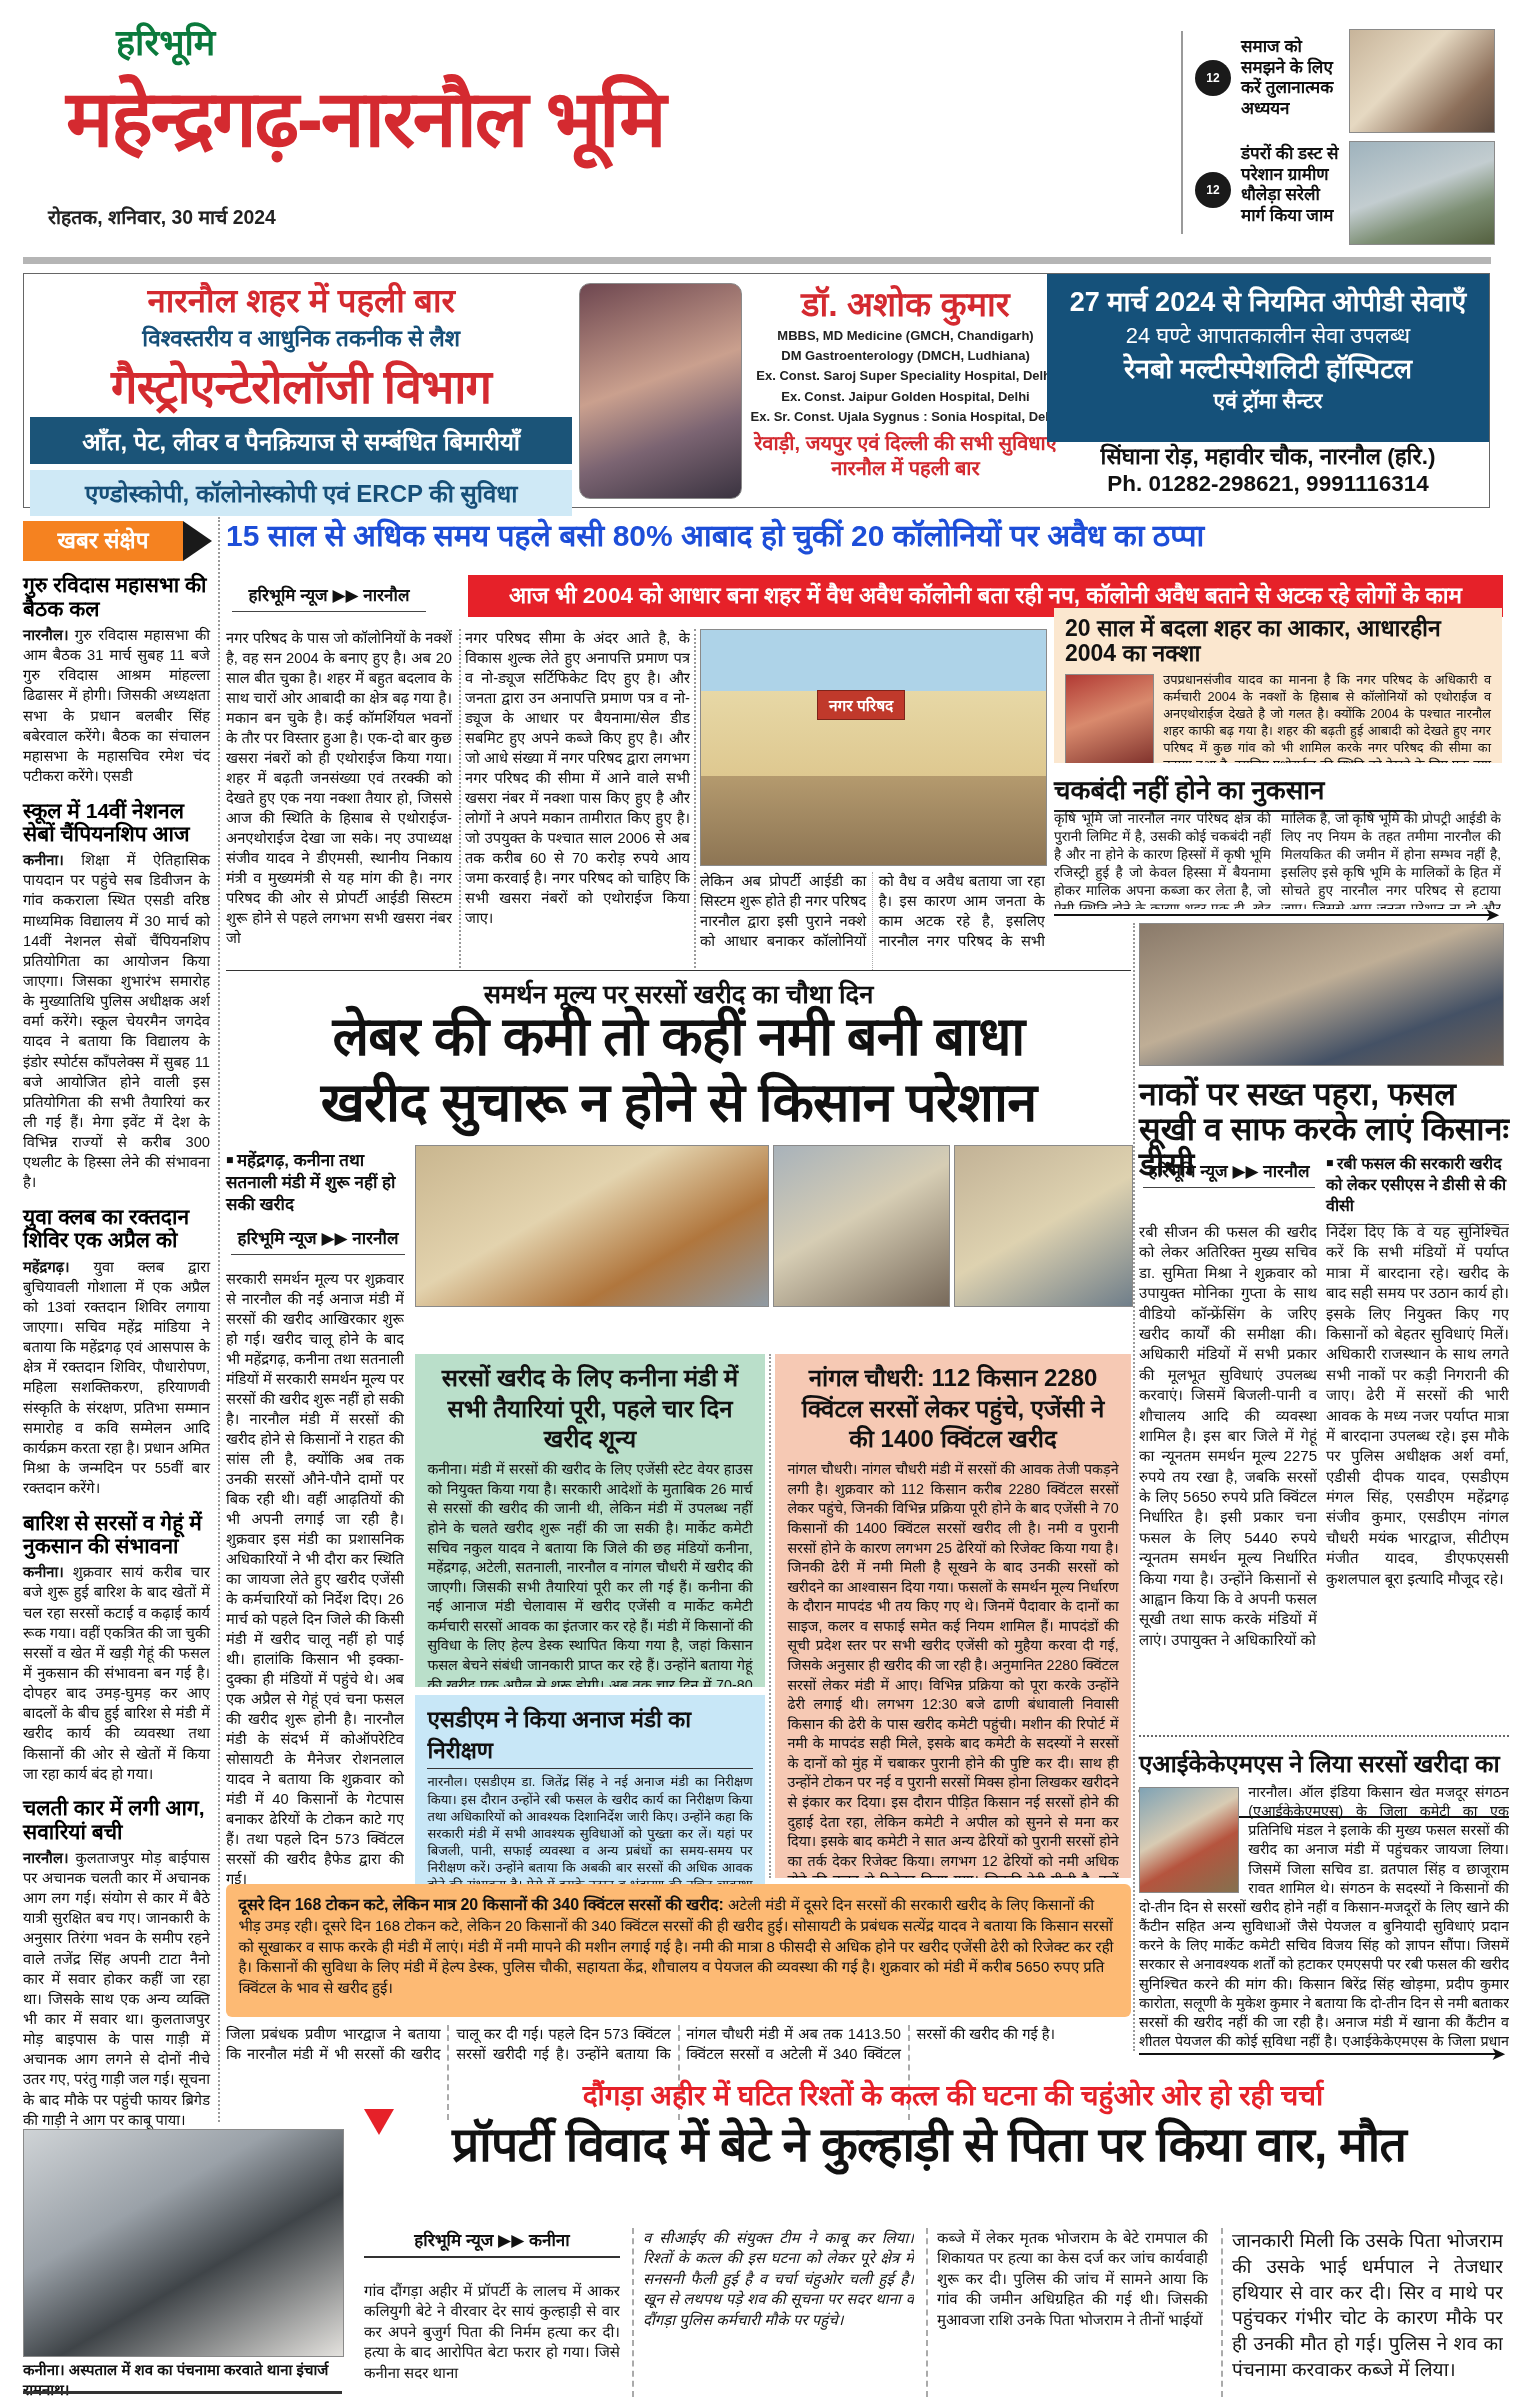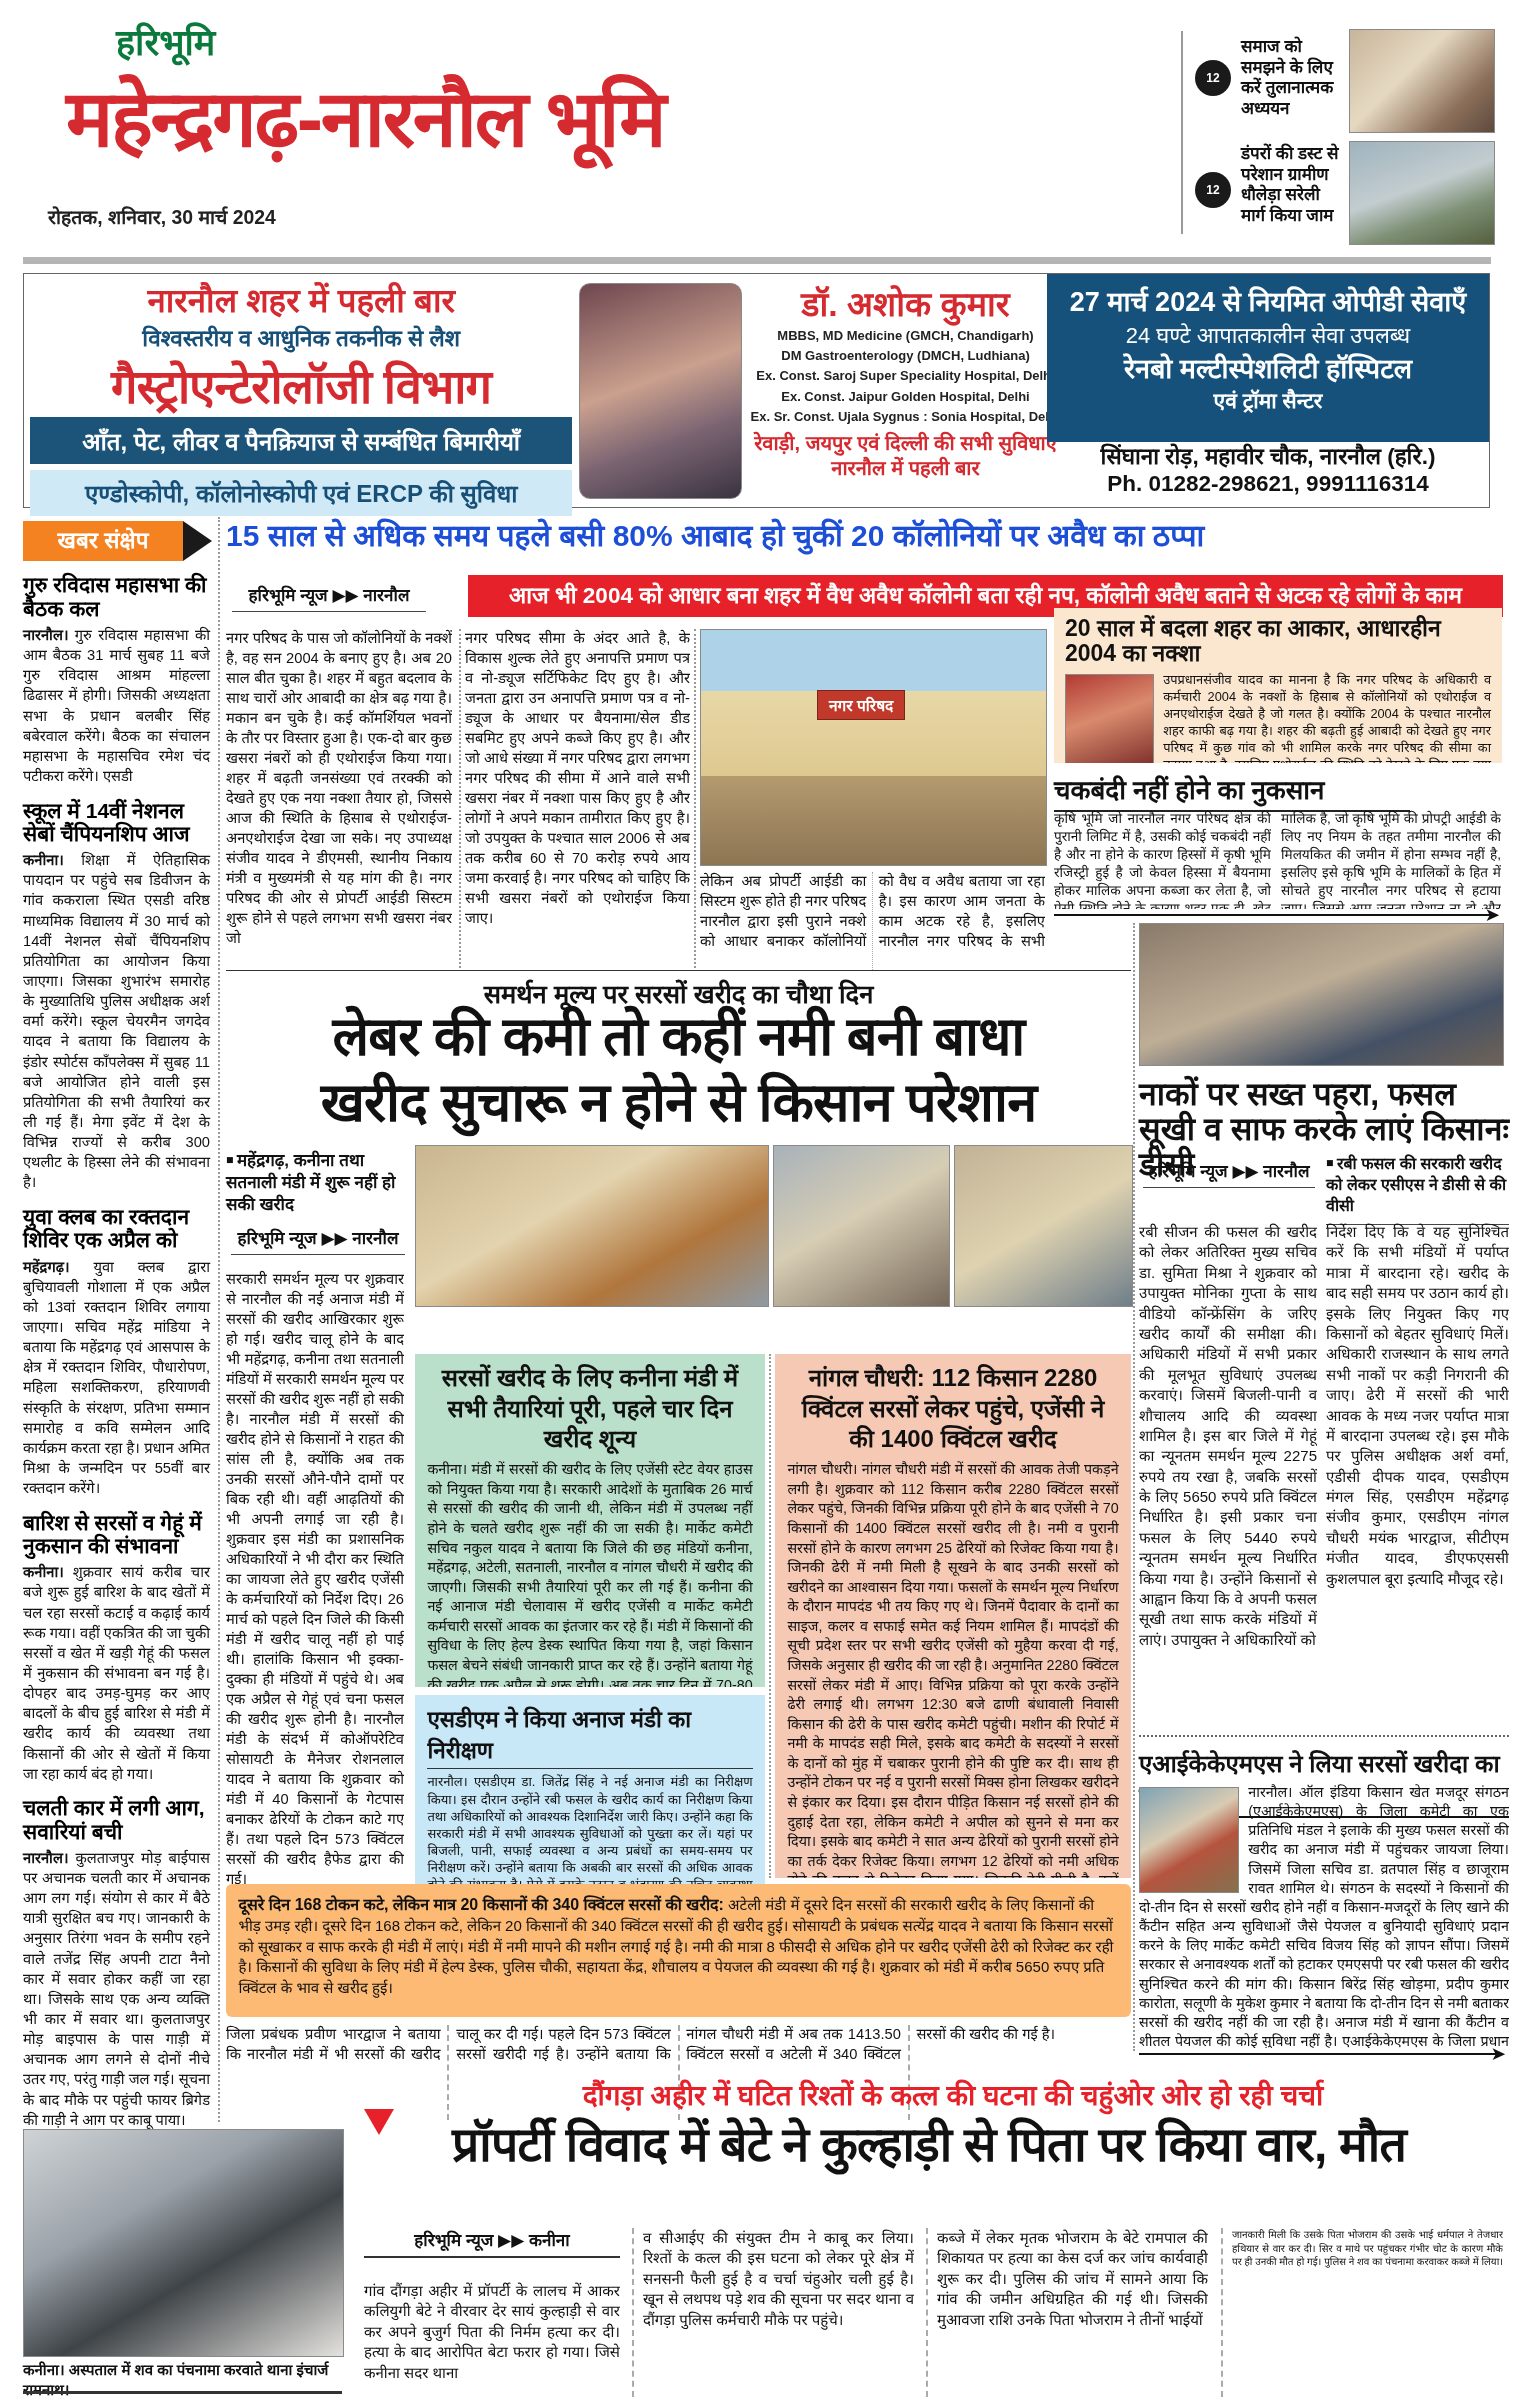--- a/index.html
+++ b/index.html
@@ -255,20 +255,20 @@
   <div class="abs caption" style="left:23px;top:2360px;width:319px;">कनीना। अस्पताल में शव का पंचनामा करवाते थाना इंचार्ज रामनाथ।</div>
   <div class="abs" style="left:23px;top:2391px;width:319px;border-top:3.1px solid #333;"></div>
 
   <div class="abs redmark" style="left:364px;top:2109px;"></div>
   <div class="abs murder-kicker ctr" style="left:403px;top:2075px;width:1100px;">दौंगड़ा अहीर में घटित रिश्तों के कत्ल की घटना की चहुंओर ओर हो रही चर्चा</div>
   <div class="abs murder-head ctr" style="left:356px;top:2121px;width:1146px;">प्रॉपर्टी विवाद में बेटे ने कुल्हाड़ी से पिता पर किया वार, मौत</div>
 
   <div class="abs byline" style="left:364px;top:2228px;width:256px;border-bottom:2.3px solid #333;">हरिभूमि न्यूज ▶▶ कनीना</div>
   <div class="abs bodytext j clip" style="left:364px;top:2281px;width:256px;height:116px;font-size:15px;">गांव दौंगड़ा अहीर में प्रॉपर्टी के लालच में आकर कलियुगी बेटे ने वीरवार देर सायं कुल्हाड़ी से वार कर अपने बुजुर्ग पिता की निर्मम हत्या कर दी। हत्या के बाद आरोपित बेटा फरार हो गया। जिसे कनीना सदर थाना</div>
   <div class="abs colrule" style="left:632px;top:2228px;height:169px;"></div>
-  <div class="abs bodytext j clip" style="left:643px;top:2228px;width:271px;height:169px;font-size:15px;">व सीआईए की संयुक्त टीम ने काबू कर लिया। रिश्तों के कत्ल की इस घटना को लेकर पूरे क्षेत्र में सनसनी फैली हुई है व चर्चा चंहुओर चली हुई है। खून से लथपथ पड़े शव की सूचना पर सदर थाना व दौंगड़ा पुलिस कर्मचारी मौके पर पहुंचे।</div>
+  <div class="abs bodytext j clip" style="left:643px;top:2228px;width:271px;height:169px;font-size:15px;font-style:italic;">व सीआईए की संयुक्त टीम ने काबू कर लिया। रिश्तों के कत्ल की इस घटना को लेकर पूरे क्षेत्र में सनसनी फैली हुई है व चर्चा चंहुओर चली हुई है। खून से लथपथ पड़े शव की सूचना पर सदर थाना व दौंगड़ा पुलिस कर्मचारी मौके पर पहुंचे।</div>
   <div class="abs colrule" style="left:926px;top:2228px;height:169px;"></div>
   <div class="abs bodytext j clip" style="left:937px;top:2228px;width:271px;height:169px;font-size:15px;">कब्जे में लेकर मृतक भोजराम के बेटे रामपाल की शिकायत पर हत्या का केस दर्ज कर जांच कार्यवाही शुरू कर दी। पुलिस की जांच में सामने आया कि गांव की जमीन अधिग्रहित की गई थी। जिसकी मुआवजा राशि उनके पिता भोजराम ने तीनों भाईयों</div>
   <div class="abs colrule" style="left:1221px;top:2228px;height:169px;"></div>
-  <div class="abs bodytext j clip" style="left:1232px;top:2228px;width:271px;height:169px;font-size:10px;">जानकारी मिली कि उसके पिता भोजराम की उसके भाई धर्मपाल ने तेजधार हथियार से वार कर दी। सिर व माथे पर पहुंचकर गंभीर चोट के कारण मौके पर ही उनकी मौत हो गई। पुलिस ने शव का पंचनामा करवाकर कब्जे में लिया।</div>
+  <div class="abs bodytext j clip" style="left:1232px;top:2228px;width:271px;height:169px;font-size:19px;">जानकारी मिली कि उसके पिता भोजराम की उसके भाई धर्मपाल ने तेजधार हथियार से वार कर दी। सिर व माथे पर पहुंचकर गंभीर चोट के कारण मौके पर ही उनकी मौत हो गई। पुलिस ने शव का पंचनामा करवाकर कब्जे में लिया।</div>
 
 </div>
 
 
 </body></html>

